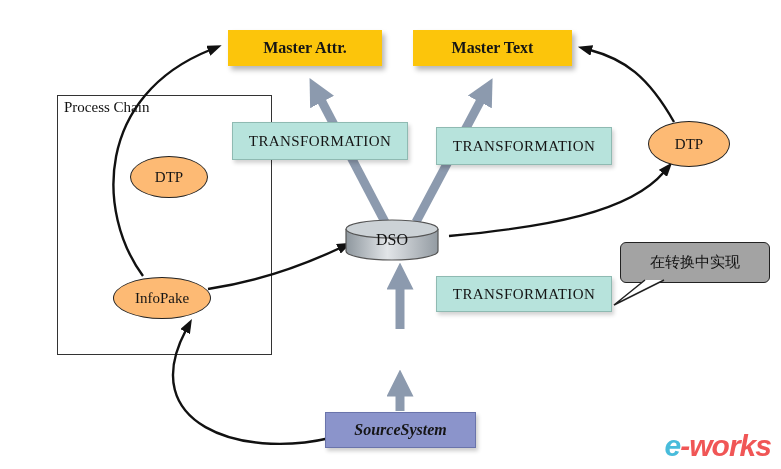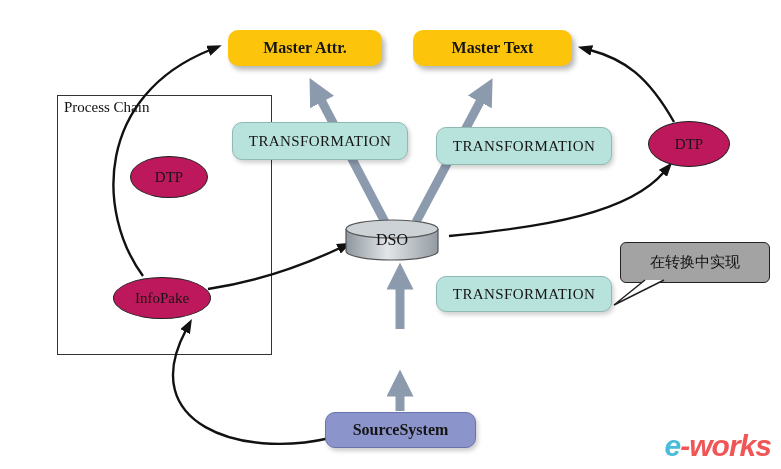--- a/index.html
+++ b/index.html
@@ -3,27 +3,27 @@
 <meta charset="utf-8">
 <style>
   html,body { margin:0; padding:0; background:#ffffff; }
   .stage {
     position:relative; width:781px; height:469px; background:#ffffff;
     font-family:"Liberation Serif","DejaVu Serif",serif; overflow:hidden;
   }
   svg.arrows { position:absolute; left:0; top:0; z-index:1; pointer-events:none; }
   .node {
     position:absolute; display:flex; align-items:center; justify-content:center;
-    color:#151515; z-index:2; text-align:center;border-radius:10px;
+    color:#151515; z-index:2; text-align:center;
   }
   .gold  { background:#fcc50b; font-weight:700; font-size:16px; box-shadow:3px 4px 5px rgba(0,0,0,.28); }
   .teal  { background:#b7e3dc; border:1px solid #8fbab2; font-size:15px; letter-spacing:.4px; box-shadow:2px 3px 4px rgba(0,0,0,.18); }
   .green { background:#7fb152; border:1px solid #5d8a37; font-weight:700; font-size:16px; box-shadow:2px 3px 4px rgba(0,0,0,.2); }
-  .blue  { background:#8b94cb; border:1px solid #6a74ab; font-weight:700; font-size:16px; box-shadow:2px 3px 4px rgba(0,0,0,.2); }
-  .ellipse { border-radius:50%; background:#be185d; border:1.5px solid #222; font-size:15px; }
+  .blue  { background:#8b94cb; border:1px solid #6a74ab; font-weight:700; font-size:16px; box-shadow:2px 3px 4px rgba(0,0,0,.2);font-style:italic; }
+  .ellipse { border-radius:50%; background:#fdba74; border:1.5px solid #222; font-size:15px; }
 
   .master-attr { left:228px; top:30px;  width:154px; height:36px; }
   .master-text { left:413px; top:30px;  width:159px; height:36px; }
   .t1 { left:232px; top:122px; width:174px; height:36px; }
   .t2 { left:436px; top:127px; width:174px; height:36px; }
   .t3 { left:436px; top:276px; width:174px; height:34px; }
   .dtp-left  { left:130px; top:156px; width:76px;  height:40px; }
   .dtp-right { left:648px; top:121px; width:80px;  height:44px; }
   .infopake  { left:113px; top:277px; width:96px;  height:40px; }
   .psa    { left:319px; top:330px; width:167px; height:36px; }

